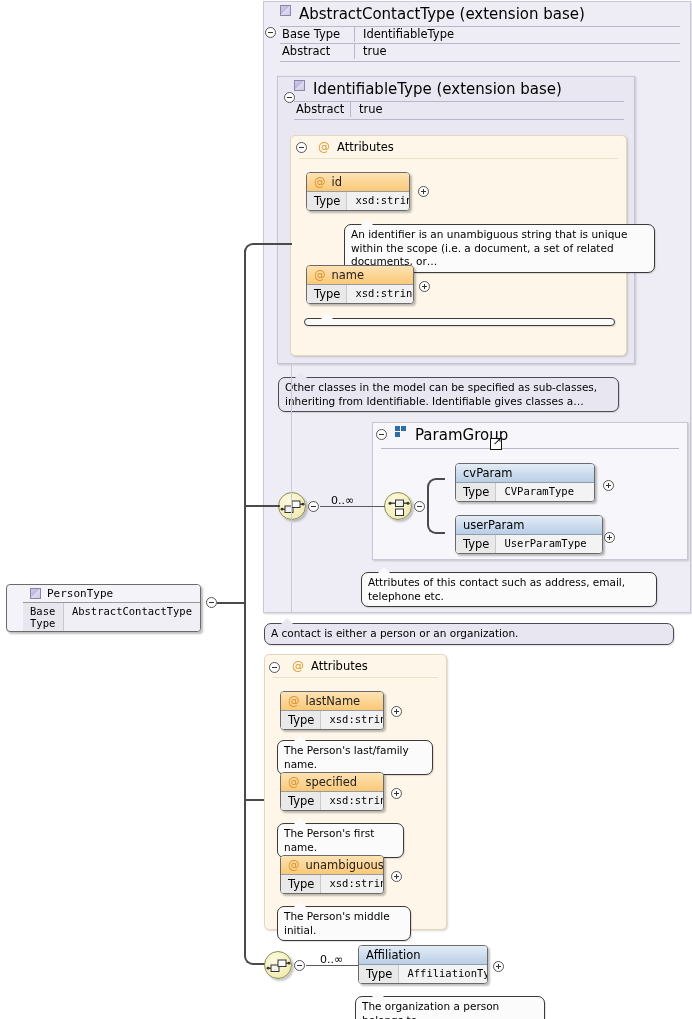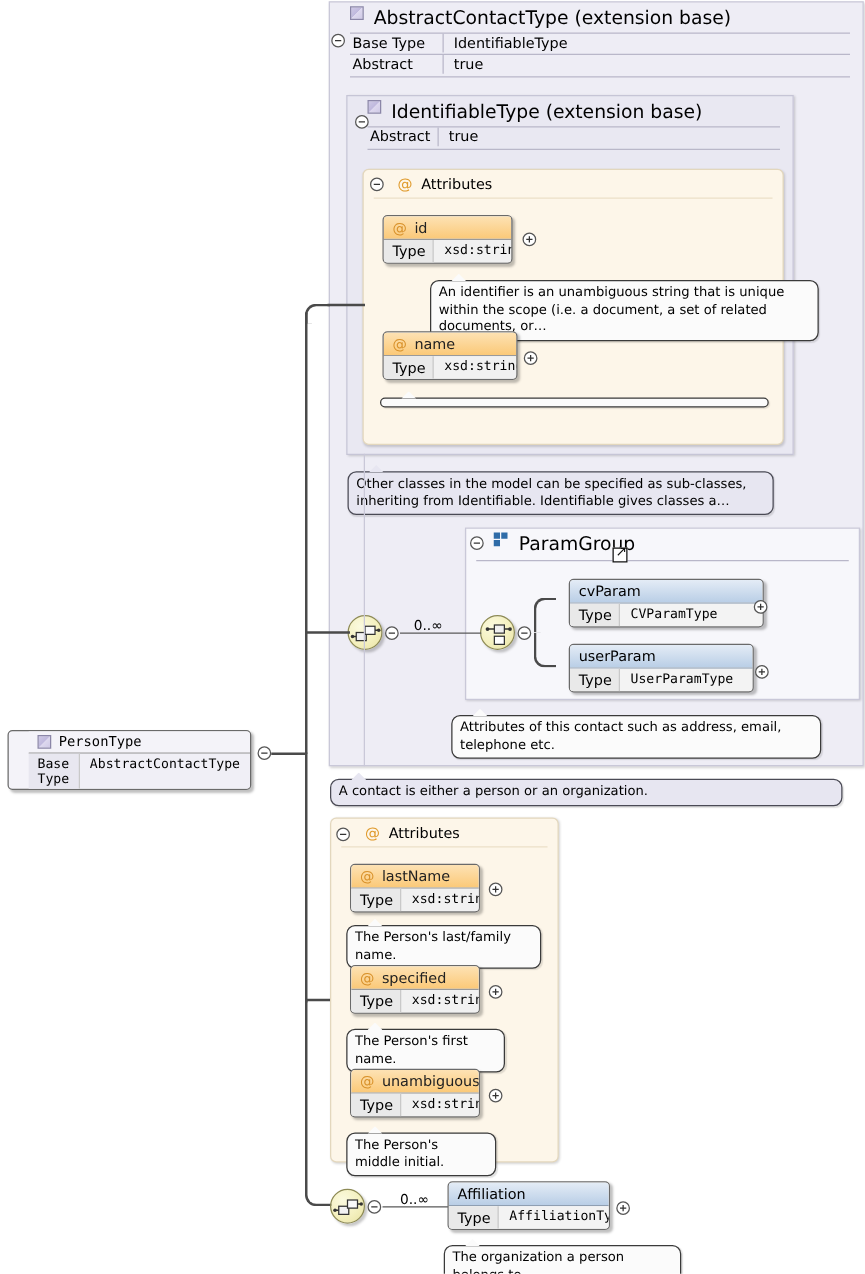--- a/index.html
+++ b/index.html
@@ -322,21 +322,21 @@
       <line x1="18.5" y1="10.2" x2="23" y2="10.2" stroke="#333" stroke-width="1.3"></line>
       <circle cx="5" cy="10.2" r="1.5" fill="#333"></circle>
       <circle cx="23" cy="10.2" r="1.5" fill="#333"></circle>
     </svg>
   </div>
   <div class="pm" style="left:414px; top:501px;"></div>
 
   <div class="corner" style="left:427px; top:478px; width:18px; height:28px;"></div>
   <div class="corner bl" style="left:427px; top:506px; width:18px; height:28px;"></div>
 
-  <div class="box elem" style="left:455px; top:463px; width:156px;">
+  <div class="box elem" style="left:455px; top:463px; width:140px;">
     <div class="title">
       <span>cvParam</span>
     </div>
     <div class="row">
       <span class="k">Type</span>
       <span class="v">CVParamType</span>
     </div>
   </div>
   <div class="pm plus" style="left:603px; top:480px;"></div>
 
@@ -451,21 +451,21 @@
     <div class="title">
       <span class="at">@</span>
       <span>unambiguous</span>
     </div>
     <div class="row">
       <span class="k">Type</span>
       <span class="v">xsd:string</span>
     </div>
   </div>
   <div class="pm plus" style="left:391px; top:871px;"></div>
-  <div class="bubble" style="left:277px; top:906px; width:120px;">
+  <div class="bubble" style="left:277px; top:906px; width:134px;">
     <div class="tail"></div>
     <span>The Person's middle initial.</span>
   </div>
 
   <div class="comp" style="left:264px; top:951px;">
     <svg width="28" height="28" viewBox="0 0 28 28" style="display:block">
       <rect x="6" y="13" width="8" height="6.5" fill="#f2f2f2" stroke="#333" stroke-width="1"></rect>
       <rect x="13" y="8" width="8" height="6.5" fill="#fafafa" stroke="#333" stroke-width="1"></rect>
       <line x1="3" y1="16.2" x2="6" y2="16.2" stroke="#333" stroke-width="1.3"></line>
       <line x1="21" y1="11.2" x2="24" y2="11.2" stroke="#333" stroke-width="1.3"></line>

